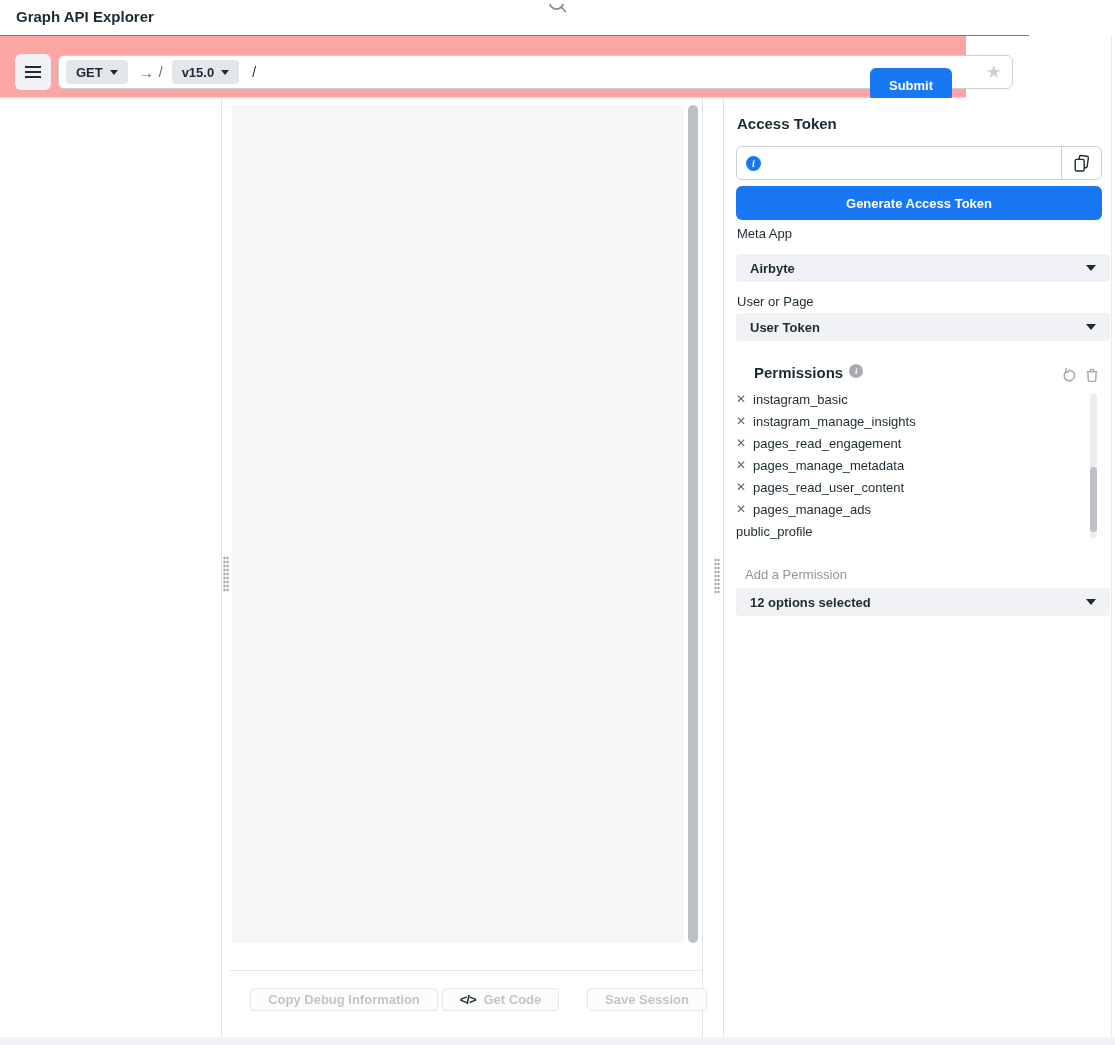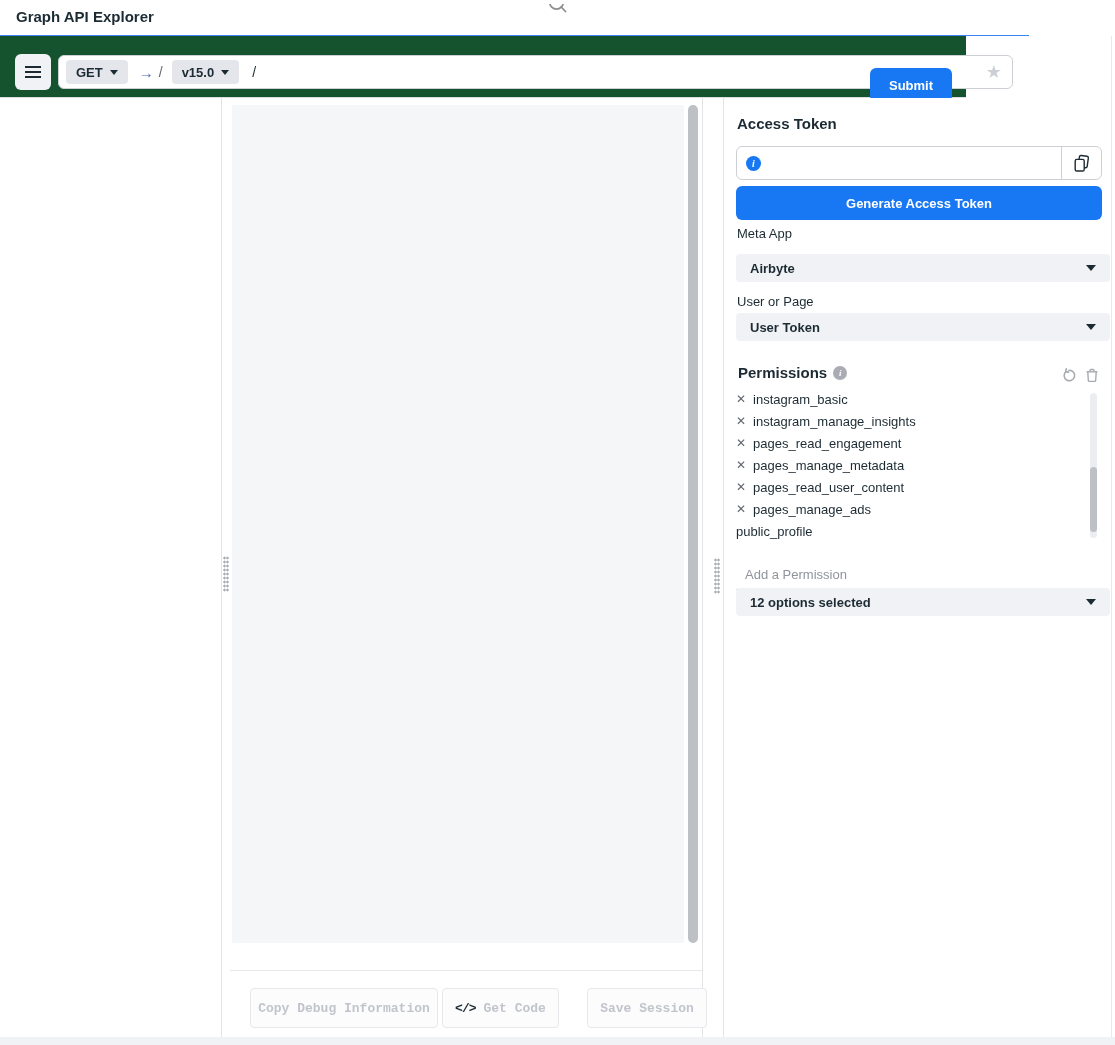--- a/index.html
+++ b/index.html
@@ -8,21 +8,21 @@
     font-family:"Liberation Sans", sans-serif;
     background:#fff; color:#1c2b33; overflow:hidden; position:relative;
   }
   
   .header { position:absolute; top:0; left:0; width:1029px; height:36px;
     background:#fff; border-bottom:1px solid #3b82f6; }
   .header .title { position:absolute; left:16px; top:8px; font-size:15px; font-weight:700; }
   .search-partial { position:absolute; left:548px; top:0; }
   
   .toolbar { position:absolute; top:36px; left:0; width:966px; height:62px;
-    background:#14532d; border-bottom:1px solid #dadde1; }
+    background:#fca5a5; border-bottom:1px solid #dadde1; }
   .hamburger { position:absolute; left:15px; top:18px; width:36px; height:36px;
     background:#f0f2f5; border:none; border-radius:6px; cursor:pointer;
     display:flex; align-items:center; justify-content:center; }
   .ham-icon { width:16px; height:12px; border-top:2px solid #1c2b33; border-bottom:2px solid #1c2b33; position:relative; }
   .ham-icon::after { content:""; position:absolute; left:0; right:0; top:3px; height:2px; background:#1c2b33; }
   .url-bar { position:absolute; left:58px; top:19px; width:955px; height:34px;
     border:1px solid #ccd0d5; border-radius:6px; background:#fff;
     display:flex; align-items:center; padding:0 10px 0 7px; }
   .chip { display:inline-flex; align-items:center; gap:7px; height:24px; padding:0 10px;
     background:#e4e6eb; border:none; border-radius:4px; font-family:inherit;
@@ -49,22 +49,22 @@
     background-size:3px 4px; }
   .resizer.left .dots { left:1px; top:458px; }
   .resizer.right .dots { left:11px; top:460px; }
   .middle { position:absolute; left:230px; top:0; width:473px; height:939px;
     background:#fff; border-right:1px solid #e2e4e8; }
   .editor { position:absolute; left:2px; top:7px; width:452px; height:838px;
     background:#f5f6f7; border-radius:2px; cursor:text; }
   .mid-thumb { position:absolute; left:458px; top:7px; width:10px; height:838px;
     background:#bdc1c6; border-radius:5px; }
   .mid-footer-sep { position:absolute; left:0; top:872px; width:472px; border-top:1px solid #e6e8ea; }
-  .footer-btn { position:absolute; top:890px; height:40px; border:1px solid #e6e8eb;
-    border-radius:4px; background:#fcfcfd; color:#c1c5cb; font-family:Liberation Mono, monospace;
+  .footer-btn { position:absolute; top:890px; height:23px; border:1px solid #e6e8eb;
+    border-radius:4px; background:#fcfcfd; color:#c1c5cb; font-family:Liberation Sans, sans-serif;
     font-weight:600; font-size:13px; display:flex; align-items:center;
     justify-content:center; gap:8px; cursor:pointer; }
   .btn-copy-debug { left:20px; width:188px; }
   .btn-get-code { left:212px; width:117px; }
   .btn-save-session { left:333px; width:120px;margin-left:24px; }
   .code-glyph { color:#1c2b33; font-weight:700; font-size:13px; letter-spacing:-1px; }
   
   .sidebar { position:absolute; left:723px; top:0; width:392px; height:939px;
     background:#fff; border-left:1px solid #e2e4e8;padding-left:12px; }
   .sb-heading { position:absolute; left:13px; font-size:15px; font-weight:700; }
@@ -85,21 +85,21 @@
   .sb-label { position:absolute; left:13px; font-size:13px; color:#1c2b33; }
   .label-meta-app { top:128px; }
   .label-user { top:196px; }
   .select { position:absolute; left:12px; width:374px; height:28px; background:#f0f2f5;
     border:none; border-radius:4px; display:flex; align-items:center; padding:0 14px;
     font-family:inherit; font-size:13px; font-weight:700; color:#1c2b33; cursor:pointer; }
   .select .caret { margin-left:auto; border-left-width:5px; border-right-width:5px; border-top-width:6px; }
   .select-app { top:156px; }
   .select-user { top:215px; }
   .select-options { top:490px; }
-  .perm-head { position:absolute; left:14px; top:266px; display:flex; align-items:center; }
+  .perm-head { position:absolute; left:30px; top:266px; display:flex; }
   .perm-head .h { font-size:15px; font-weight:700; }
   .info-badge.gray { background:#a9adb3; width:14px; height:14px; font-size:9px; margin-left:6px; }
   .perm-tools { position:absolute; right:16px; top:270px; display:flex; gap:9px; }
   .icon-btn { background:none; border:none; padding:0; cursor:pointer; line-height:0; }
   .perm-list { position:absolute; left:12px; top:293px; width:350px; height:149px; overflow:hidden; }
   .perm-row { display:flex; align-items:center; height:22px; font-size:13px; }
   .perm-row:first-child { margin-top:-3px; }
   .perm-x { color:#606770; font-size:12px; margin-right:7px; cursor:pointer; }
   .perm-label { color:#1c2b33; }
   .perm-scroll-track { position:absolute; left:366px; top:295px; width:7px; height:145px;

